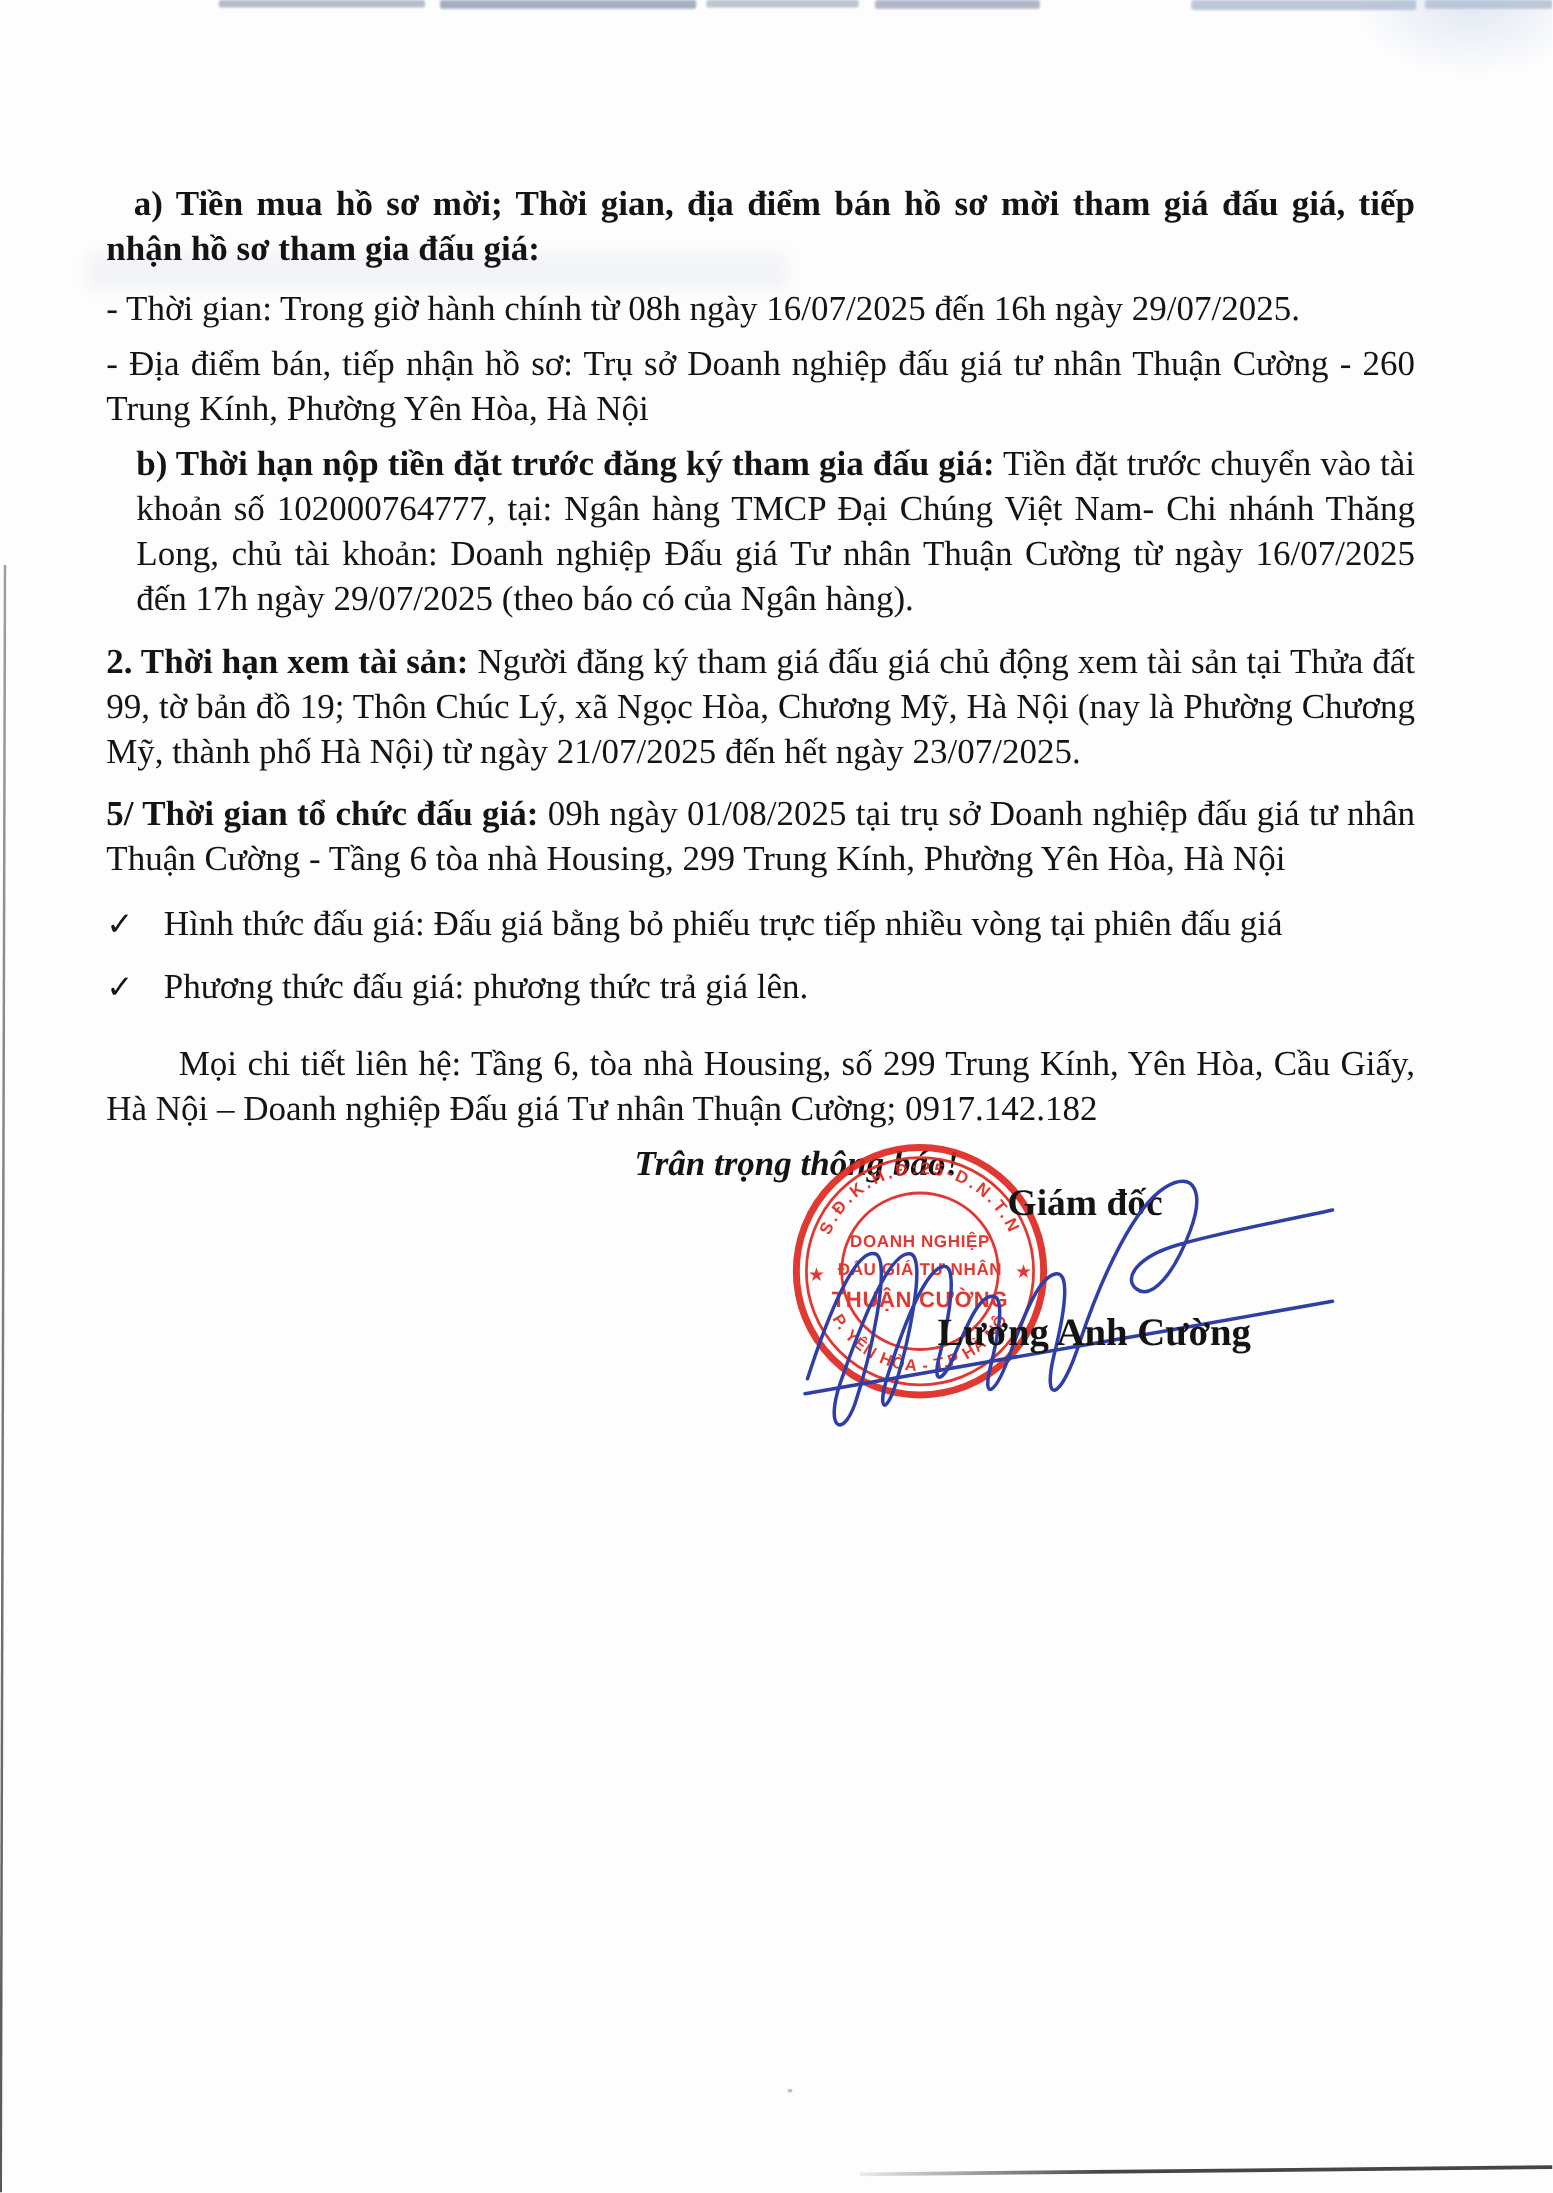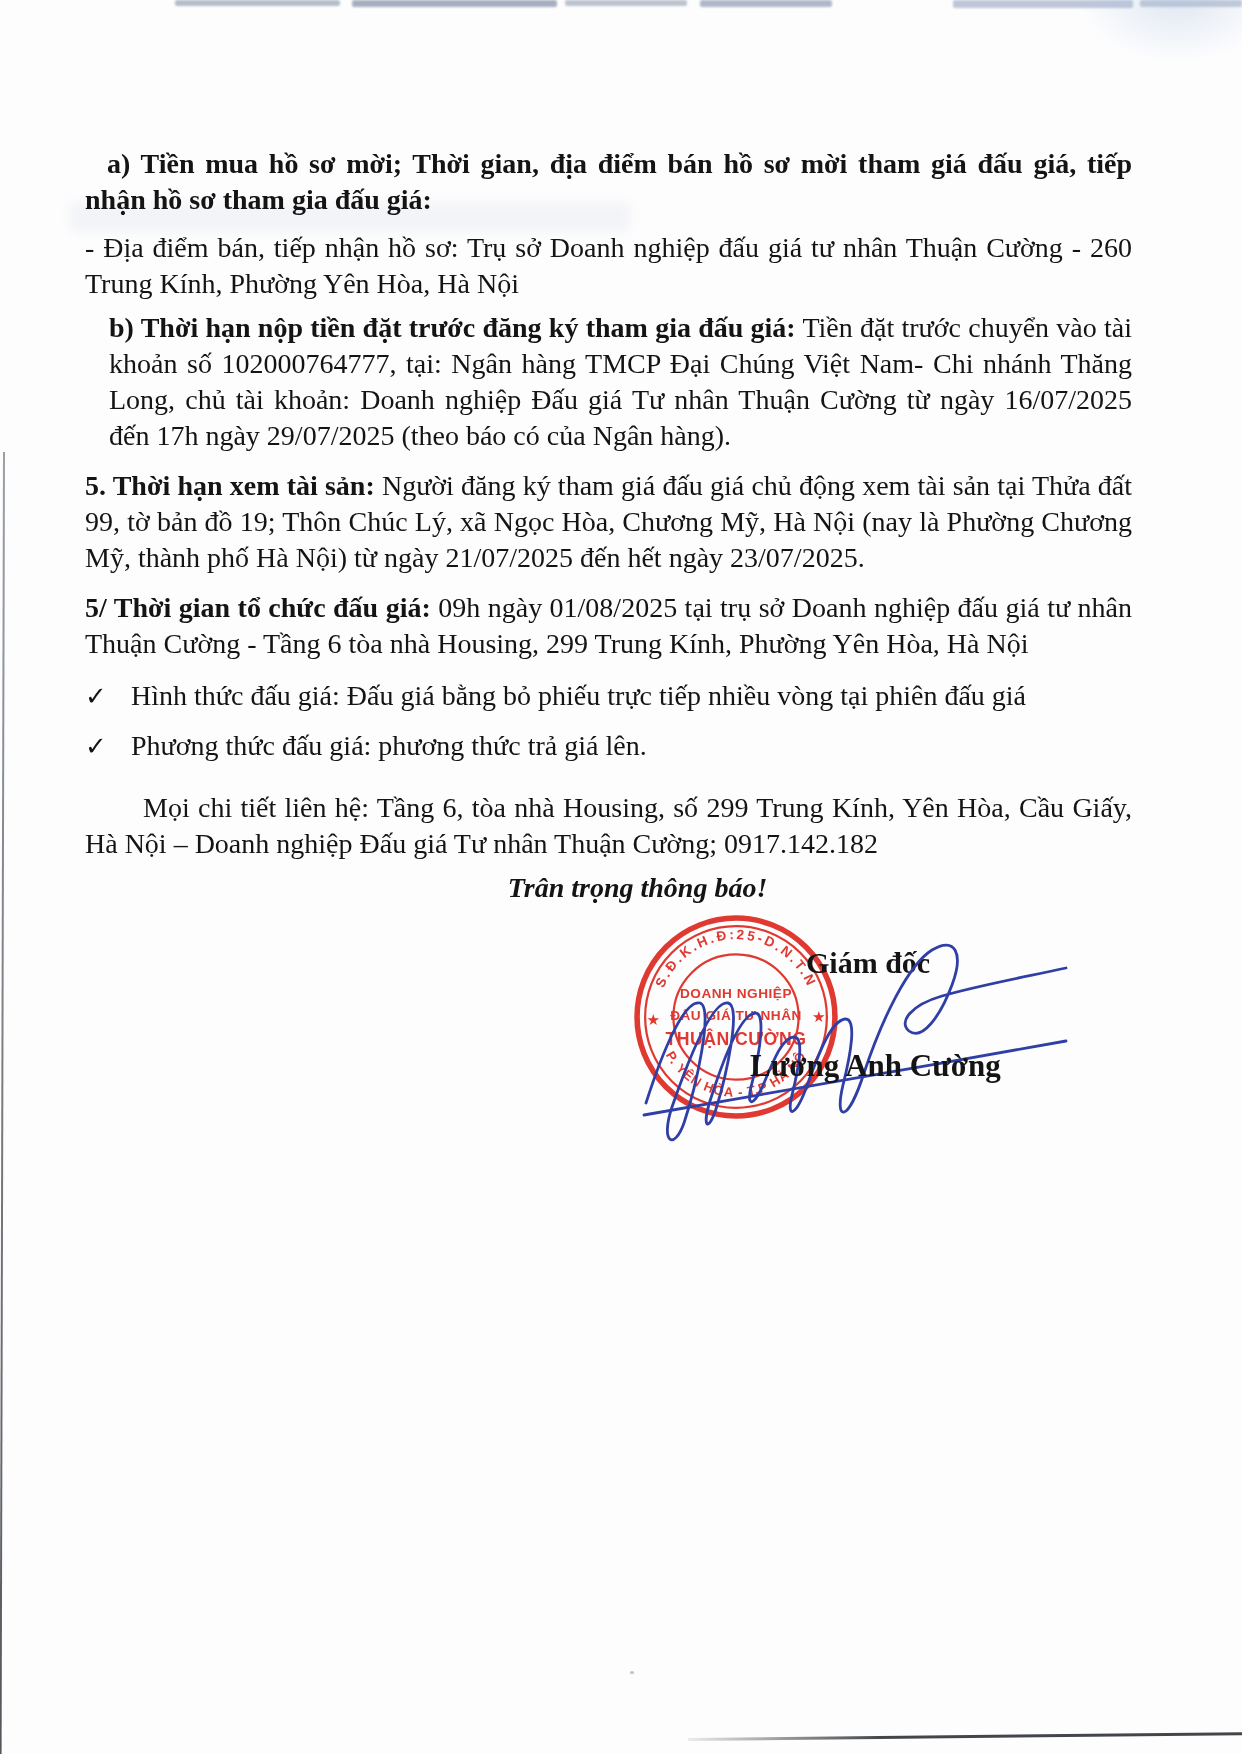--- a/index.html
+++ b/index.html
@@ -70,26 +70,27 @@
 <div class="artifact tm tm6"></div>
 <div class="artifact corner-smudge"></div>
 <div class="artifact faint-bar"></div>
 <div class="artifact left-line"></div>
 <div class="artifact bottom-line"></div>
 <div class="artifact speck"></div>
 
 <div class="content">
   <p class="heading-a">a) Tiền mua hồ sơ mời; Thời gian, địa điểm bán hồ sơ mời tham giá đấu giá, tiếp nhận hồ sơ tham gia đấu giá:</p>
 
+  <p class="dash-item">- Thời gian: Trong giờ hành chính từ 08h ngày 16/07/2025 đến 16h ngày 29/07/2025.</p>
   <p class="dash-item">- Địa điểm bán, tiếp nhận hồ sơ: Trụ sở Doanh nghiệp đấu giá tư nhân Thuận Cường - 260 Trung Kính, Phường Yên Hòa, Hà Nội</p>
 
   <p class="para-b"><span class="lead">b) Thời hạn nộp tiền đặt trước đăng ký tham gia đấu giá:</span>
     <span>Tiền đặt trước chuyển vào tài khoản số 102000764777, tại: Ngân hàng TMCP Đại Chúng Việt Nam- Chi nhánh Thăng Long, chủ tài khoản: Doanh nghiệp Đấu giá Tư nhân Thuận Cường từ ngày 16/07/2025 đến 17h ngày 29/07/2025 (theo báo có của Ngân hàng).</span></p>
 
-  <p class="para-5"><span class="lead">5. Thời hạn xem tài sản:</span>
+  <p class="para-5"><span class="lead">2. Thời hạn xem tài sản:</span>
     <span>Người đăng ký tham giá đấu giá chủ động xem tài sản tại Thửa đất 99, tờ bản đồ 19; Thôn Chúc Lý, xã Ngọc Hòa, Chương Mỹ, Hà Nội (nay là Phường Chương Mỹ, thành phố Hà Nội) từ ngày 21/07/2025 đến hết ngày 23/07/2025.</span></p>
 
   <p class="para-6"><span class="lead">5/ Thời gian tổ chức đấu giá:</span>
     <span>09h ngày 01/08/2025 tại trụ sở Doanh nghiệp đấu giá tư nhân Thuận Cường - Tầng 6 tòa nhà Housing, 299 Trung Kính, Phường Yên Hòa, Hà Nội</span></p>
 
   <p class="check-row"><span class="check-mark">✓</span><span>Hình thức đấu giá: Đấu giá bằng bỏ phiếu trực tiếp nhiều vòng tại phiên đấu giá</span></p>
   <p class="check-row"><span class="check-mark">✓</span><span>Phương thức đấu giá: phương thức trả giá lên.</span></p>
 
   <p class="contact">Mọi chi tiết liên hệ: Tầng 6, tòa nhà Housing, số 299 Trung Kính, Yên Hòa, Cầu Giấy, Hà Nội – Doanh nghiệp Đấu giá Tư nhân Thuận Cường; 0917.142.182</p>
   <p class="closing">Trân trọng thông báo!</p>

